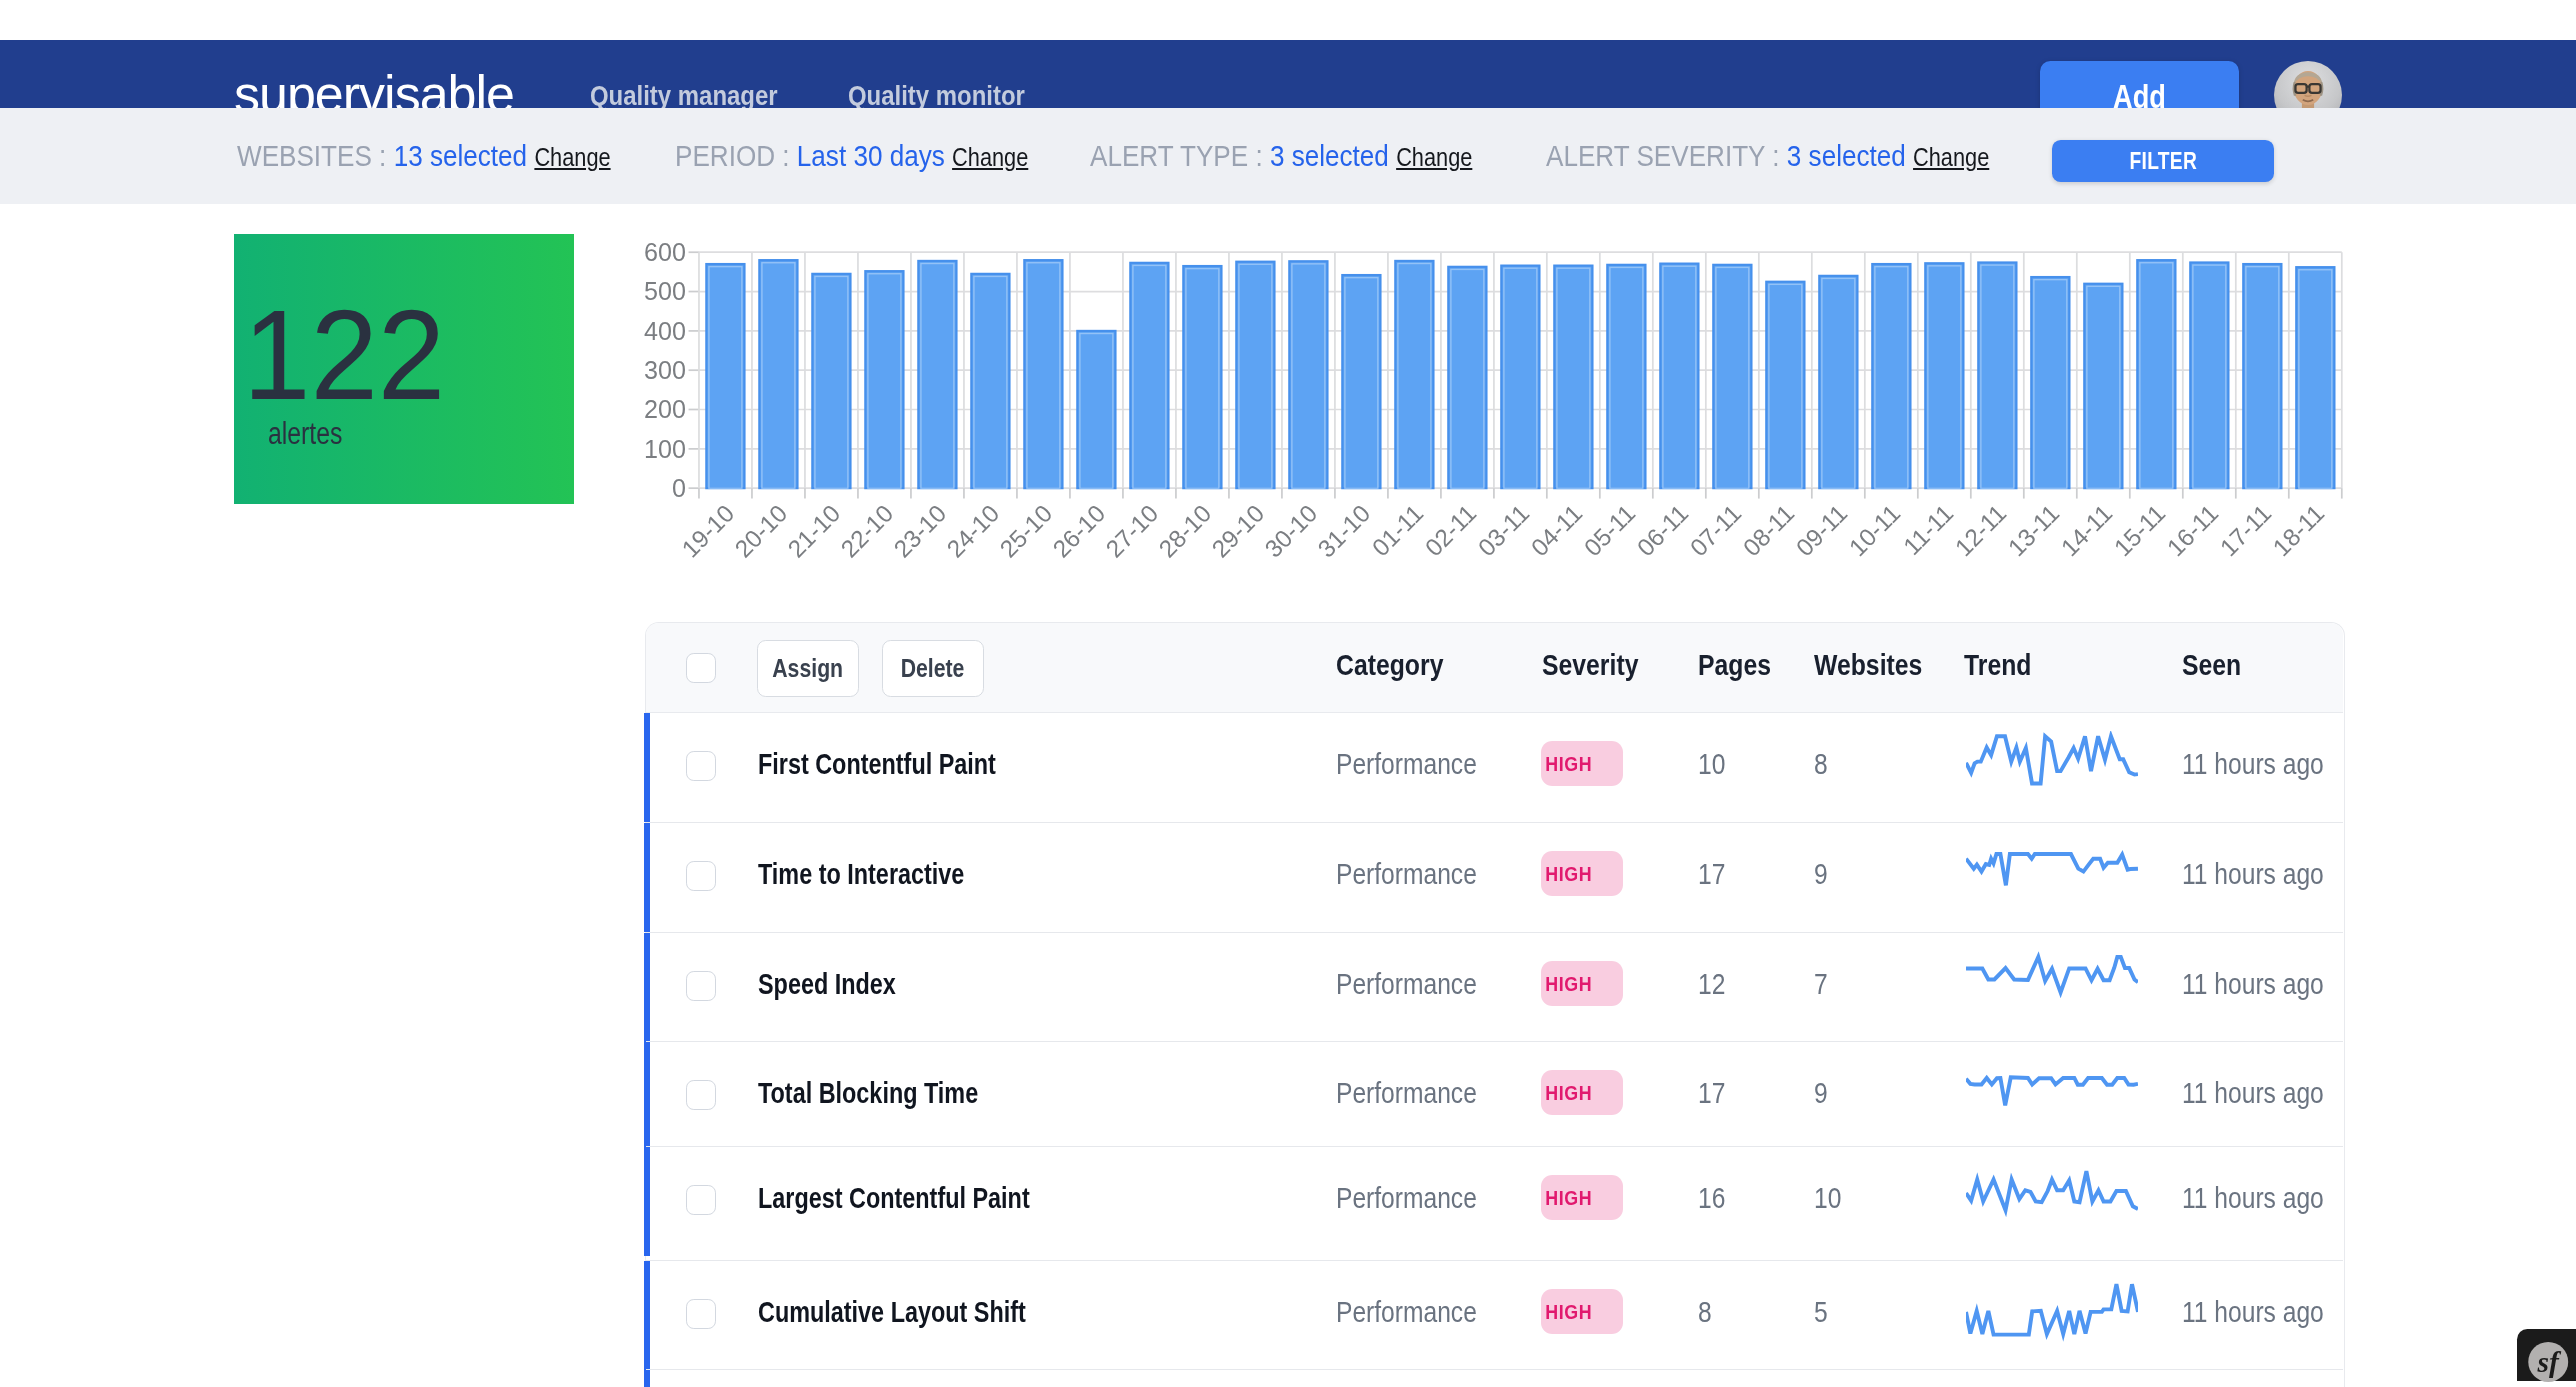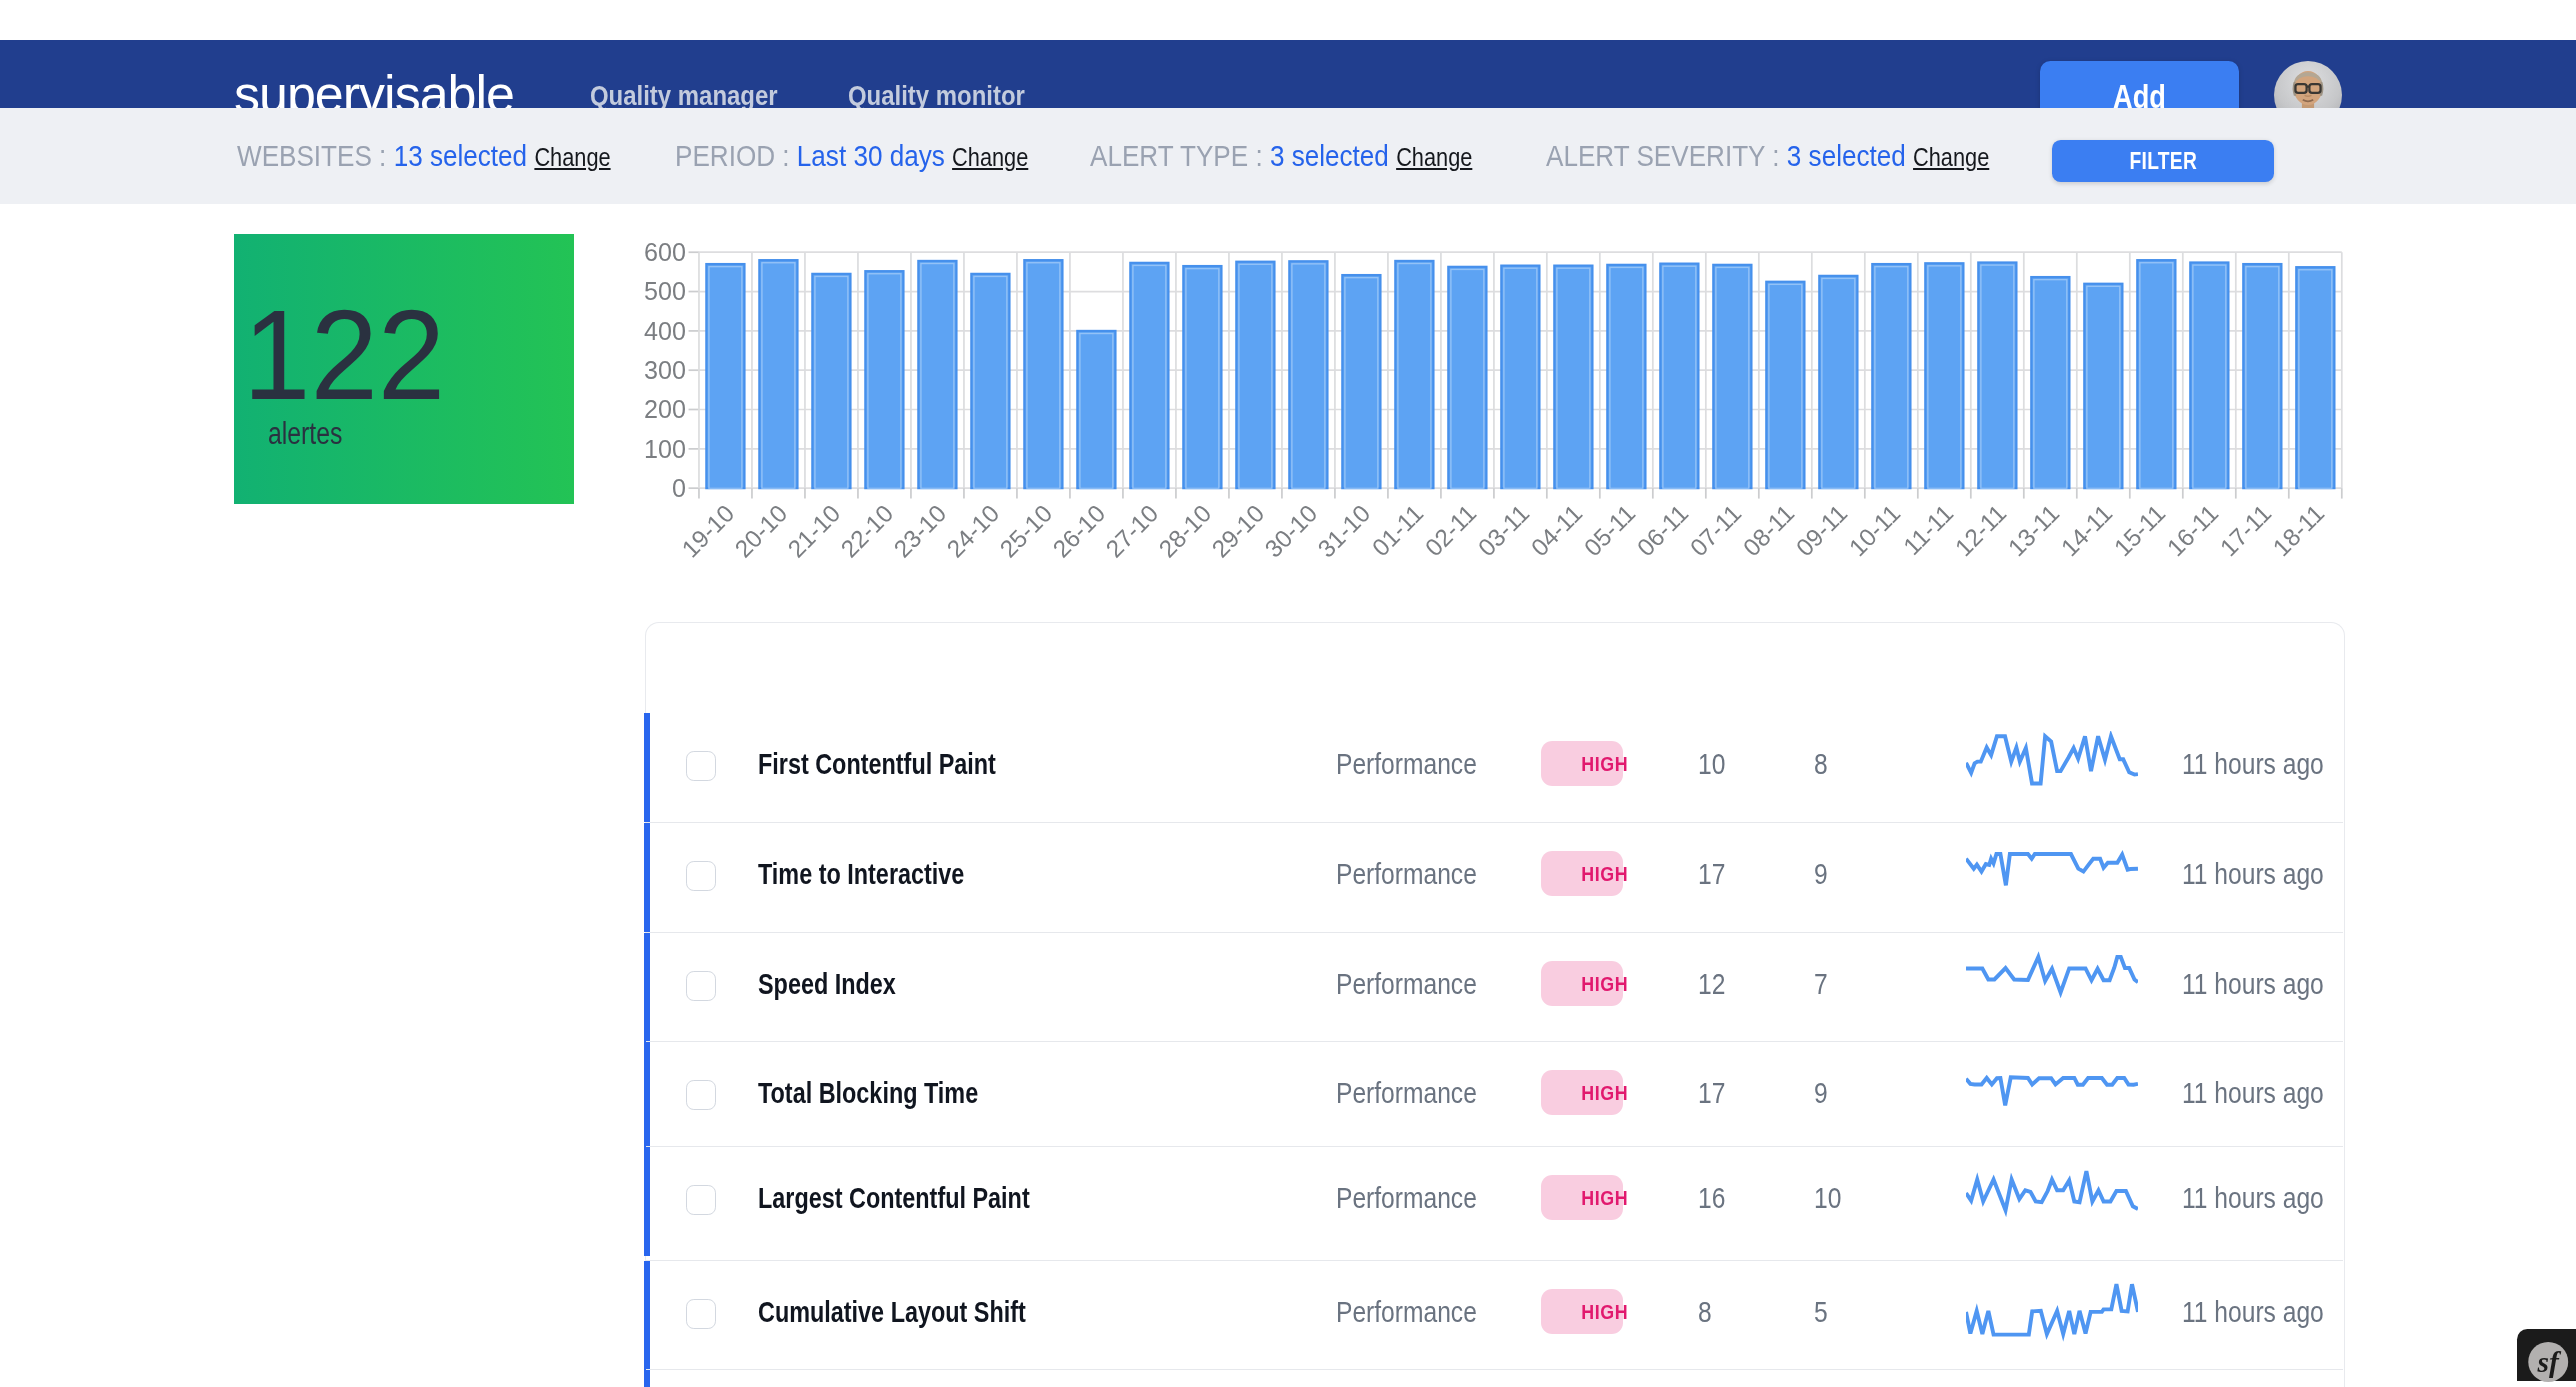--- a/index.html
+++ b/index.html
@@ -21,21 +21,21 @@
  #tcard { position:absolute; left:645px; top:622px; width:1700px; height:772px; background:#fff; border:1.7px solid #e8eaee; border-radius:14px 14px 0 0; border-bottom:none; }
  #thead { position:absolute; left:0; top:0; width:1697px; height:90px; background:#f8f9fb; border-radius:12px 12px 0 0; border-bottom:1.7px solid #e8eaee; }
  .cb { position:absolute; width:29.5px; height:29.5px; background:#fff; border:1.7px solid #d3d8e0; border-radius:7.8px; }
  .hbtn { position:absolute; top:16.5px; width:102px; height:57px; background:#fff; border:1.7px solid #d8dce2; border-radius:8.7px; color:#39414e; font-size:25px; font-weight:bold; text-align:center; line-height:54px; }
  .hbtn span { display:inline-block; transform:scaleX(.85); transform-origin:50% 50%; }
  .hlab { position:absolute; top:0; height:90px; line-height:83px; font-size:29.5px; font-weight:bold; color:#19202e; transform:scaleX(.84); transform-origin:0 50%; white-space:nowrap; }
  .row { position:absolute; left:0; width:1697px; height:109px; background:#fff; border-top:1.7px solid #e6e8ec; }
  .stripe { position:absolute; left:-1.7px; top:0; width:6px; height:109px; background:#2966ee; }
  .rname { position:absolute; left:112px; top:0; height:109px; line-height:101px; font-size:30px; font-weight:bold; color:#10151f; transform:scaleX(.78); transform-origin:0 50%; white-space:nowrap; }
  .gtx { position:absolute; top:0; height:109px; line-height:101px; font-size:30px; color:#6a7380; transform:scaleX(.82); transform-origin:0 50%; white-space:nowrap; }
- .badge { position:absolute; left:895px; top:28px; width:82px; height:45px; background:#f9cde0; border-radius:11.3px; color:#e1196e; font-size:21px; font-weight:bold; letter-spacing:0.7px; text-align:left; line-height:45px;padding-left:36px; }
+ .badge { position:absolute; left:895px; top:28px; width:82px; height:45px; background:#f9cde0; border-radius:11.3px; color:#e1196e; font-size:21px; font-weight:bold; letter-spacing:0.7px; text-align:left; line-height:45px; }
  .badge span { display:inline-block; transform:scaleX(.85); }
 </style></head><body>
 <div id="nav">
     <div id="logo">supervisable</div>
     <div class="navlink" style="left:590px">Quality manager</div>
     <div class="navlink" style="left:848px">Quality monitor</div>
     <div id="addbtn"><span>Add website</span></div>
     <svg width="68" height="68" viewBox="0 0 78 78" style="position:absolute;left:2274px;top:21px">
 <defs>
  <radialGradient id="ab" cx="50%" cy="30%" r="80%">
@@ -250,20 +250,31 @@
     <text x="1553.8" y="354.0" text-anchor="end" font-size="28" fill="#7b7e82" transform="rotate(-45 1553.8 354.0)">11-11</text>
     <text x="1614.9" y="354.0" text-anchor="end" font-size="28" fill="#7b7e82" transform="rotate(-45 1614.9 354.0)">12-11</text>
     <text x="1676.0" y="354.0" text-anchor="end" font-size="28" fill="#7b7e82" transform="rotate(-45 1676.0 354.0)">13-11</text>
     <text x="1737.1" y="354.0" text-anchor="end" font-size="28" fill="#7b7e82" transform="rotate(-45 1737.1 354.0)">14-11</text>
     <text x="1798.2" y="354.0" text-anchor="end" font-size="28" fill="#7b7e82" transform="rotate(-45 1798.2 354.0)">15-11</text>
     <text x="1859.3" y="354.0" text-anchor="end" font-size="28" fill="#7b7e82" transform="rotate(-45 1859.3 354.0)">16-11</text>
     <text x="1920.4" y="354.0" text-anchor="end" font-size="28" fill="#7b7e82" transform="rotate(-45 1920.4 354.0)">17-11</text>
     <text x="1981.5" y="354.0" text-anchor="end" font-size="28" fill="#7b7e82" transform="rotate(-45 1981.5 354.0)">18-11</text>
   </svg>
 <div id="tcard">
+    <div id="thead">
+      <div class="cb" style="left:40px;top:30px"></div>
+      <div class="hbtn" style="left:111px"><span>Assign</span></div>
+      <div class="hbtn" style="left:236px"><span>Delete</span></div>
+      <div class="hlab" style="left:690px">Category</div>
+      <div class="hlab" style="left:896px">Severity</div>
+      <div class="hlab" style="left:1052px">Pages</div>
+      <div class="hlab" style="left:1168px">Websites</div>
+      <div class="hlab" style="left:1318px">Trend</div>
+      <div class="hlab" style="left:1536px">Seen</div>
+    </div>
 <div class="row" style="top:90px;border-top:none;">
   <div class="stripe"></div>
   <div class="cb" style="left:40px;top:38px"></div>
   <div class="rname">First Contentful Paint</div>
   <div class="gtx" style="left:690px">Performance</div>
   <div class="badge"><span>HIGH</span></div>
   <div class="gtx" style="left:1052px">10</div>
   <div class="gtx" style="left:1168px">8</div>
   <svg width="172" height="66" style="position:absolute;left:1320px;top:18px" viewBox="0 0 198 76">
         <polyline points="0.0,36.6 5.9,48.2 9.9,37.3 13.1,35.3 17.0,35.3 23.8,19.0 28.9,27.8 35.6,6.0 44.9,6.0 52.1,35.3 58.0,19.0 62.0,35.3 68.9,19.6 76.0,60.4 85.9,60.4 91.1,6.0 98.0,12.2 104.9,46.2 108.9,46.2 118.0,30.5 123.9,19.6 129.1,31.9 137.0,6.0 143.9,46.2 152.1,6.0 160.0,33.2 166.9,6.0 177.0,32.6 181.0,32.6 187.9,47.5 194.0,50.2 198.0,49.6" fill="none" stroke="#4f96f2" stroke-width="4.5" stroke-linejoin="miter" stroke-linecap="butt"></polyline>

